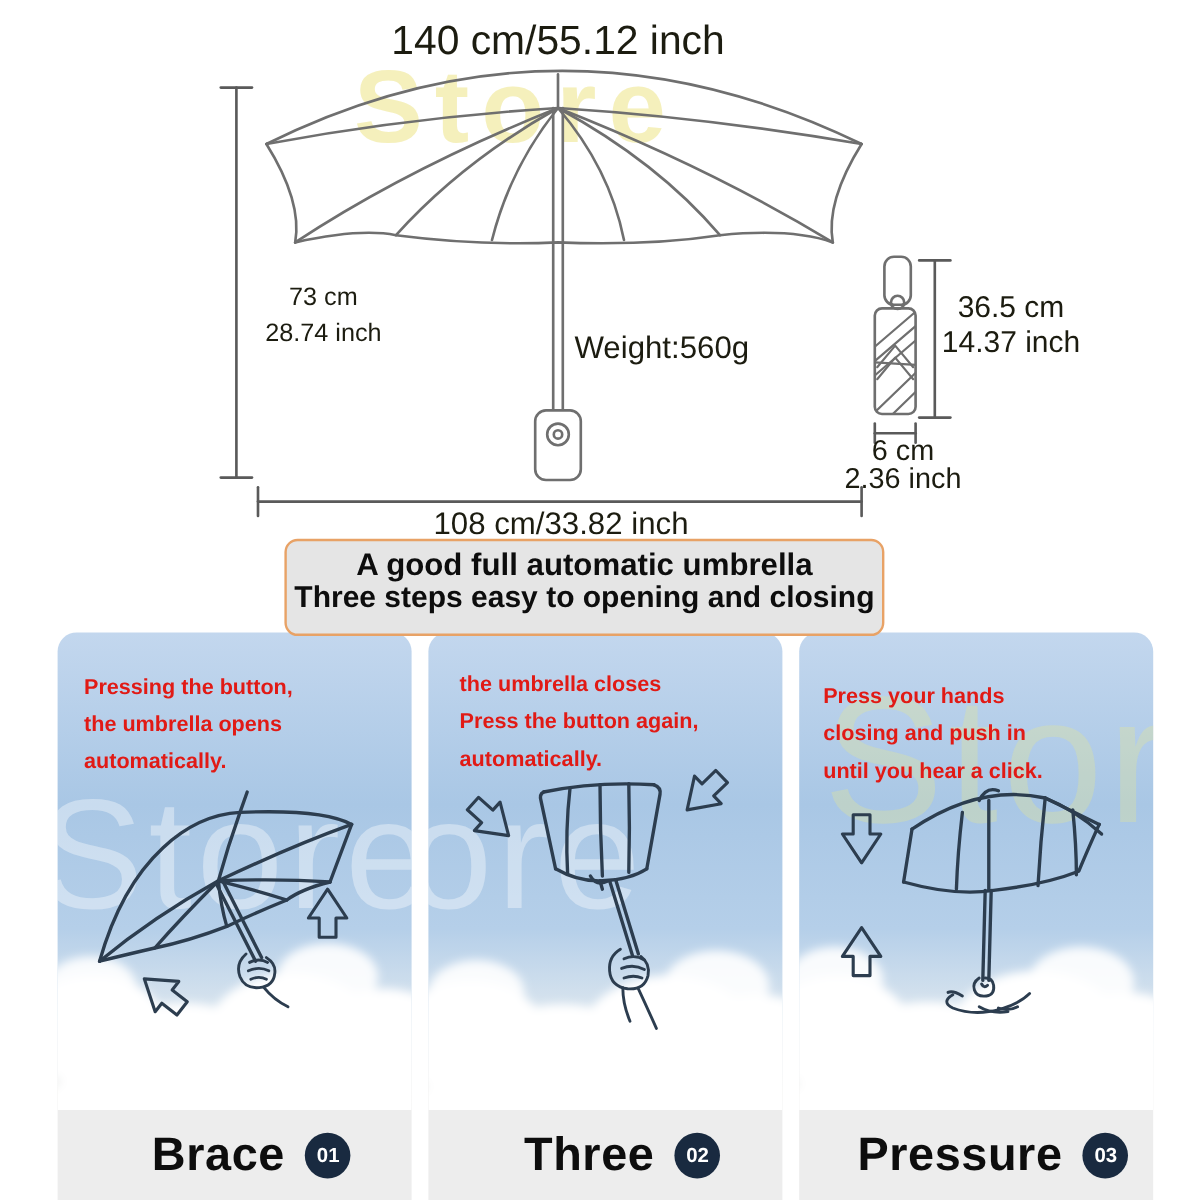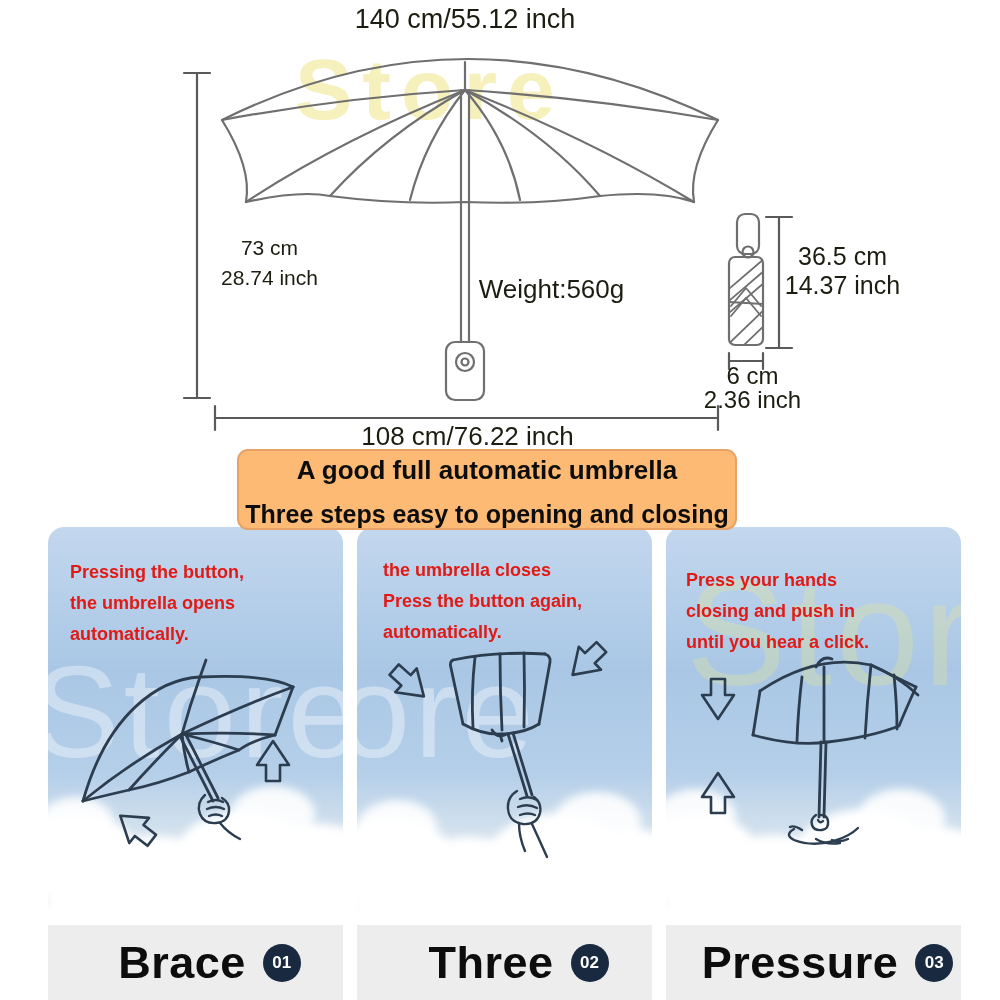--- a/index.html
+++ b/index.html
@@ -5,45 +5,45 @@
   html,body{margin:0;padding:0;background:#fff;}
   .canvas{position:relative;width:1000px;height:1000px;background:#ffffff;overflow:hidden;
           font-family:"Liberation Sans","DejaVu Sans",sans-serif;}
   
   .wm{position:absolute;font-weight:700;pointer-events:none;z-index:1;letter-spacing:10px;}
   .wm-top{left:295px;top:40px;font-size:86px;color:rgba(236,226,122,0.50);}
   .wm-sky{font-size:130px;color:rgba(255,255,255,0.38);letter-spacing:4px;}
   
   .diagram-svg{position:absolute;left:0;top:0;z-index:2;}
   .dlabel{position:absolute;z-index:3;color:#1c1c10;font-weight:500;text-align:center;}
-  .lbl-open-width{left:240px;top:4px;width:450px;font-size:27px;}
+  .lbl-open-width{left:240px;top:15px;width:450px;font-size:34px;}
   .lbl-height{left:162px;top:233px;width:215px;font-size:21px;line-height:30px;}
   .lbl-weight{left:464px;top:274px;width:175px;font-size:26px;}
   .lbl-span{left:240px;top:421px;width:455px;font-size:26px;}
   .lbl-folded-h{left:780px;top:242px;width:125px;font-size:25px;line-height:29px;}
   .lbl-folded-w{left:690px;top:364px;width:125px;font-size:24px;line-height:24px;}
   
   .banner{position:absolute;left:237px;top:449px;width:500px;height:81px;z-index:4;
-          background:#fdba74;border:2px solid #e8a266;border-radius:11px;box-sizing:border-box;
+          background:#e5e5e5;border:2px solid #e8a266;border-radius:11px;box-sizing:border-box;
           text-align:center;color:#0d0d0d;font-weight:700;}
   .banner .l1{margin-top:5px;font-size:26px;line-height:28px;}
-  .banner .l2{font-size:25px;line-height:28px;white-space:nowrap;margin-top:16px;}
+  .banner .l2{font-size:25px;line-height:28px;white-space:nowrap;}
   
   .step-col{position:absolute;top:527px;width:295px;height:473px;z-index:3;}
   .step-col.c1{left:48px;}  .step-col.c2{left:357px;}  .step-col.c3{left:666px;}
   .sky{position:relative;width:295px;height:398px;border-radius:16px 16px 0 0;overflow:hidden;
        background:linear-gradient(180deg,#c3d7ee 0%,#a9c7e5 36%,#b5cfe9 62%,#dfe8ef 82%,#ededec 96%,#ededed 100%);}
   .sky svg{position:absolute;left:0;top:0;z-index:2;}
   .sky .wm-sky{position:absolute;z-index:1;}
   .instruction{position:absolute;z-index:3;color:#e11a15;font-weight:700;font-size:18px;line-height:31px;}
   .c1 .instruction{left:22px;top:30px;}
   .c2 .instruction{left:26px;top:28px;}
   .c3 .instruction{left:20px;top:38px;}
   .label-area{width:295px;height:75px;background:#ededed;display:flex;align-items:center;justify-content:center;gap:17px;}
-  .step-label{font-size:45px;font-weight:700;color:#0d0d0d;letter-spacing:0.5px;margin-left:28px;}
+  .step-label{font-size:39px;font-weight:700;color:#0d0d0d;letter-spacing:0.5px;margin-left:28px;}
   .badge{width:38px;height:38px;border-radius:50%;background:#192a40;color:#ffffff;
          display:flex;align-items:center;justify-content:center;font-size:17px;font-weight:700;flex:0 0 auto;}
 </style>
 </head>
 <body>
 
 <div class="canvas">
 
   <span class="wm wm-top">Store</span>
 
@@ -121,21 +121,21 @@
       </g>
     </g>
   </svg>
 
   <div class="dlabel lbl-open-width">140 cm/55.12 inch</div>
   <div class="dlabel lbl-height">
     <div>73 cm</div>
     <div>28.74 inch</div>
   </div>
   <div class="dlabel lbl-weight">Weight:560g</div>
-  <div class="dlabel lbl-span">108 cm/76.22 inch</div>
+  <div class="dlabel lbl-span">108 cm/33.82 inch</div>
   <div class="dlabel lbl-folded-h">
     <div>36.5 cm</div>
     <div>14.37 inch</div>
   </div>
   <div class="dlabel lbl-folded-w">
     <div>6 cm</div>
     <div>2.36 inch</div>
   </div>
 
   <div class="banner">

